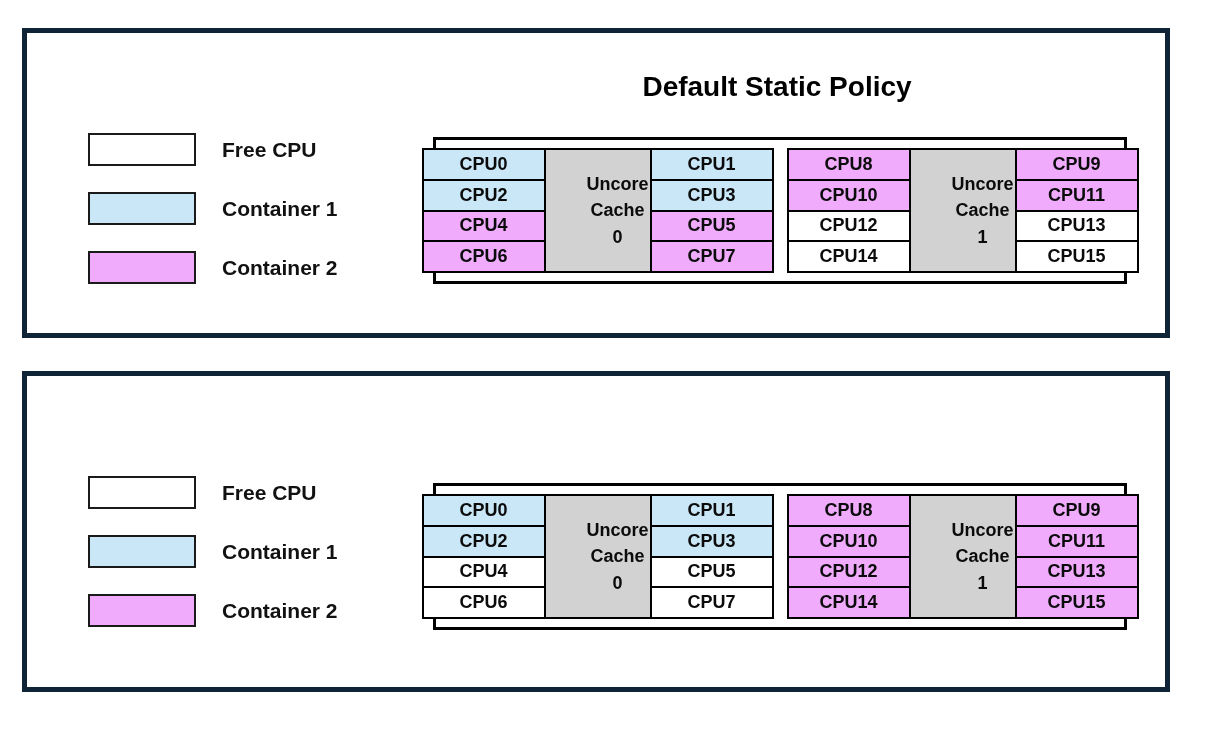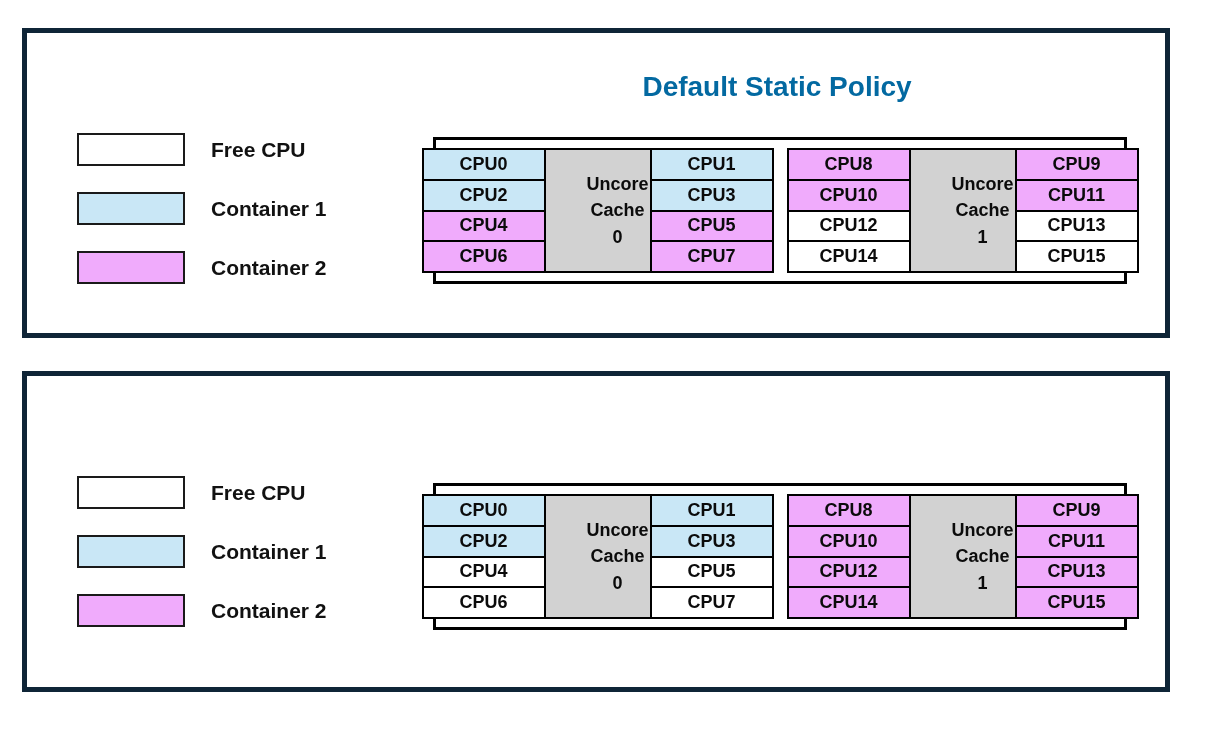--- a/index.html
+++ b/index.html
@@ -28,27 +28,27 @@
 
   .panel-title {
     position: absolute;
     left: 360px;
     top: 38px;
     width: 780px;
     margin: 0;
     text-align: center;
     font-size: 28px;
     font-weight: bold;
-    color: #0369a1;
+    color: #000000;
     white-space: nowrap;
   }
 
   .legend {
     position: absolute;
-    left: 50px;
+    left: 61px;
     top: 100px;
     display: flex;
     flex-direction: column;
     gap: 26px;
   }
   .legend-item {
     display: flex;
     align-items: center;
     gap: 26px;
   }

